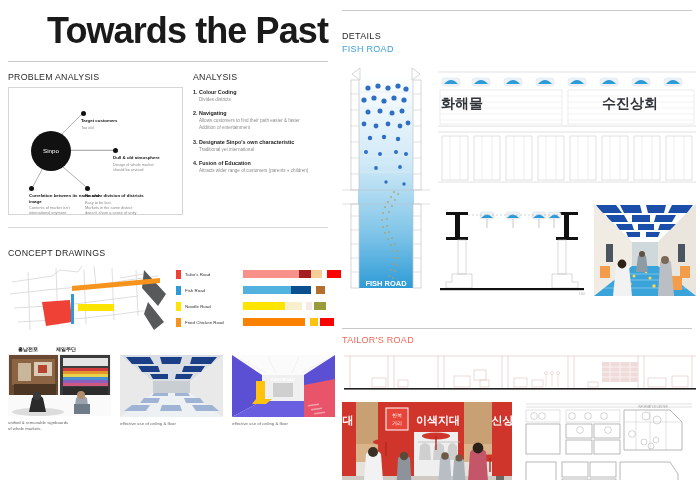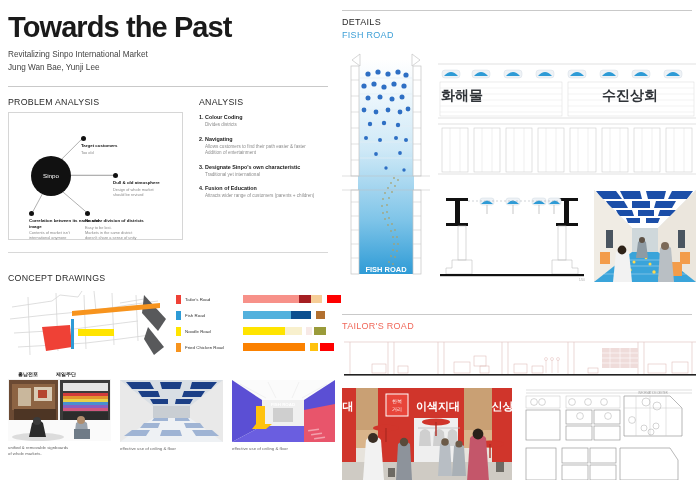--- a/index.html
+++ b/index.html
@@ -9,30 +9,30 @@
     font-family: "Liberation Sans", sans-serif;
     color: #231f20;
     overflow: hidden;
     position: relative;
   }
   .poster { display: flex; width: 700px; height: 480px; }
 
   
   .left-col { width: 336px; height: 480px; padding: 10px 8px 0 8px; position: relative; }
   .title {
-    font-size: 29px; font-weight: bold; letter-spacing: -0.9px;
-    line-height: 1.05; margin-top: 2px; color: #1a1a1a;
+    font-size: 36px; font-weight: bold; letter-spacing: -0.9px;
+    line-height: 1.05; margin-top: 2px; color: #1a1a1a; text-align: right;
   }
   .subtitle { font-size: 8.2px; color: #444; margin-top: 7px; line-height: 1.55; }
   .rule { height: 1px; background: #c9c9c9; margin-top: 11px; }
   .rule.thin { background: #d8d8d8; }
 
   .sec-head { font-size: 8.8px; letter-spacing: 0.25px; color: #2a2a2a; margin-top: 6px; }
 
-  .two-cols { display: flex; gap: 16px; margin-top: 4px; }
+  .two-cols { display: flex; gap: 10px; margin-top: 4px; }
   .pa-col { width: 175px; }
   .cc-col { flex: 1; }
 
   
   .pa-box {
     border: 1px solid #d6d6d6; height: 128px; margin-top: 5px;
     position: relative; background: #fff;
   }
   .pa-svg { position: absolute; inset: 0; }
   .node-dot { position: absolute; width: 5px; height: 5px; border-radius: 50%; background: #111; }
@@ -64,51 +64,47 @@
   
   .imgs-row { display: flex; gap: 9px; margin-top: 10px; }
   .img-cell { width: 103px; }
   .img-frame { width: 103px; height: 72px; position: relative; overflow: hidden; background: #eee; }
   .cap { font-size: 4.3px; color: #666; line-height: 1.45; margin-top: 4px; }
   .ko-top { display: flex; gap: 18px; font-size: 5px; font-weight: bold; color: #111; margin-bottom: 2px; padding-left: 10px; }
 
   
   .right-col { width: 364px; height: 480px; padding: 10px 8px 0 6px; position: relative; border-left: none; }
   .r-rule { height: 1px; background: #c9c9c9; }
-  .r-head { font-size: 9px; letter-spacing: 0.3px; margin-top: 6px; color: #2a2a2a; }
+  .r-head { font-size: 9px; letter-spacing: 0.3px; margin-top: 20px; color: #2a2a2a; }
   .r-sub { font-size: 9px; letter-spacing: 0.3px; margin-top: 3px; color: #3d9fd6; }
   .r-sub.red { color: #f0685a; }
 
   .detail-grid { position: relative; height: 268px; }
   .fish-plan { position: absolute; left: 0; top: 10px; width: 88px; height: 232px; }
-  .elev { position: absolute; left: 96px; top: 22px; width: 258px; height: 120px; }
+  .elev { position: absolute; left: 96px; top: 16px; width: 258px; height: 120px; }
   .section-dwg { position: absolute; left: 96px; top: 150px; width: 148px; height: 92px; }
   .corridor-photo { position: absolute; left: 252px; top: 150px; width: 102px; height: 92px; }
 
   .tailor-wrap { position: relative; margin-top: 6px; }
   .tailor-elev { width: 356px; height: 42px; margin-top: 7px; }
   .tailor-row { display: flex; gap: 8px; margin-top: 8px; }
   .tailor-render { width: 176px; height: 98px; overflow: hidden; position: relative; }
   .tailor-plan { width: 172px; height: 98px; }
 
   svg { display: block; }
   .ko { font-family: "DejaVu Sans", sans-serif; }
 </style>
 </head>
 <body>
 
 <div class="poster">
 
   <div class="left-col">
 
     <div class="title">Towards the Past</div>
-    <div class="subtitle">
-      <div>Revitalizing Sinpo International Market</div>
-      <div>Jung Wan Bae, Yunji Lee</div>
-    </div>
 
     <div class="rule"></div>
 
     <div class="two-cols">
 
       <div class="pa-col">
         <div class="sec-head">PROBLEM ANALYSIS</div>
 
         <div class="pa-box">
           <svg class="pa-svg" viewBox="0 0 175 128">

